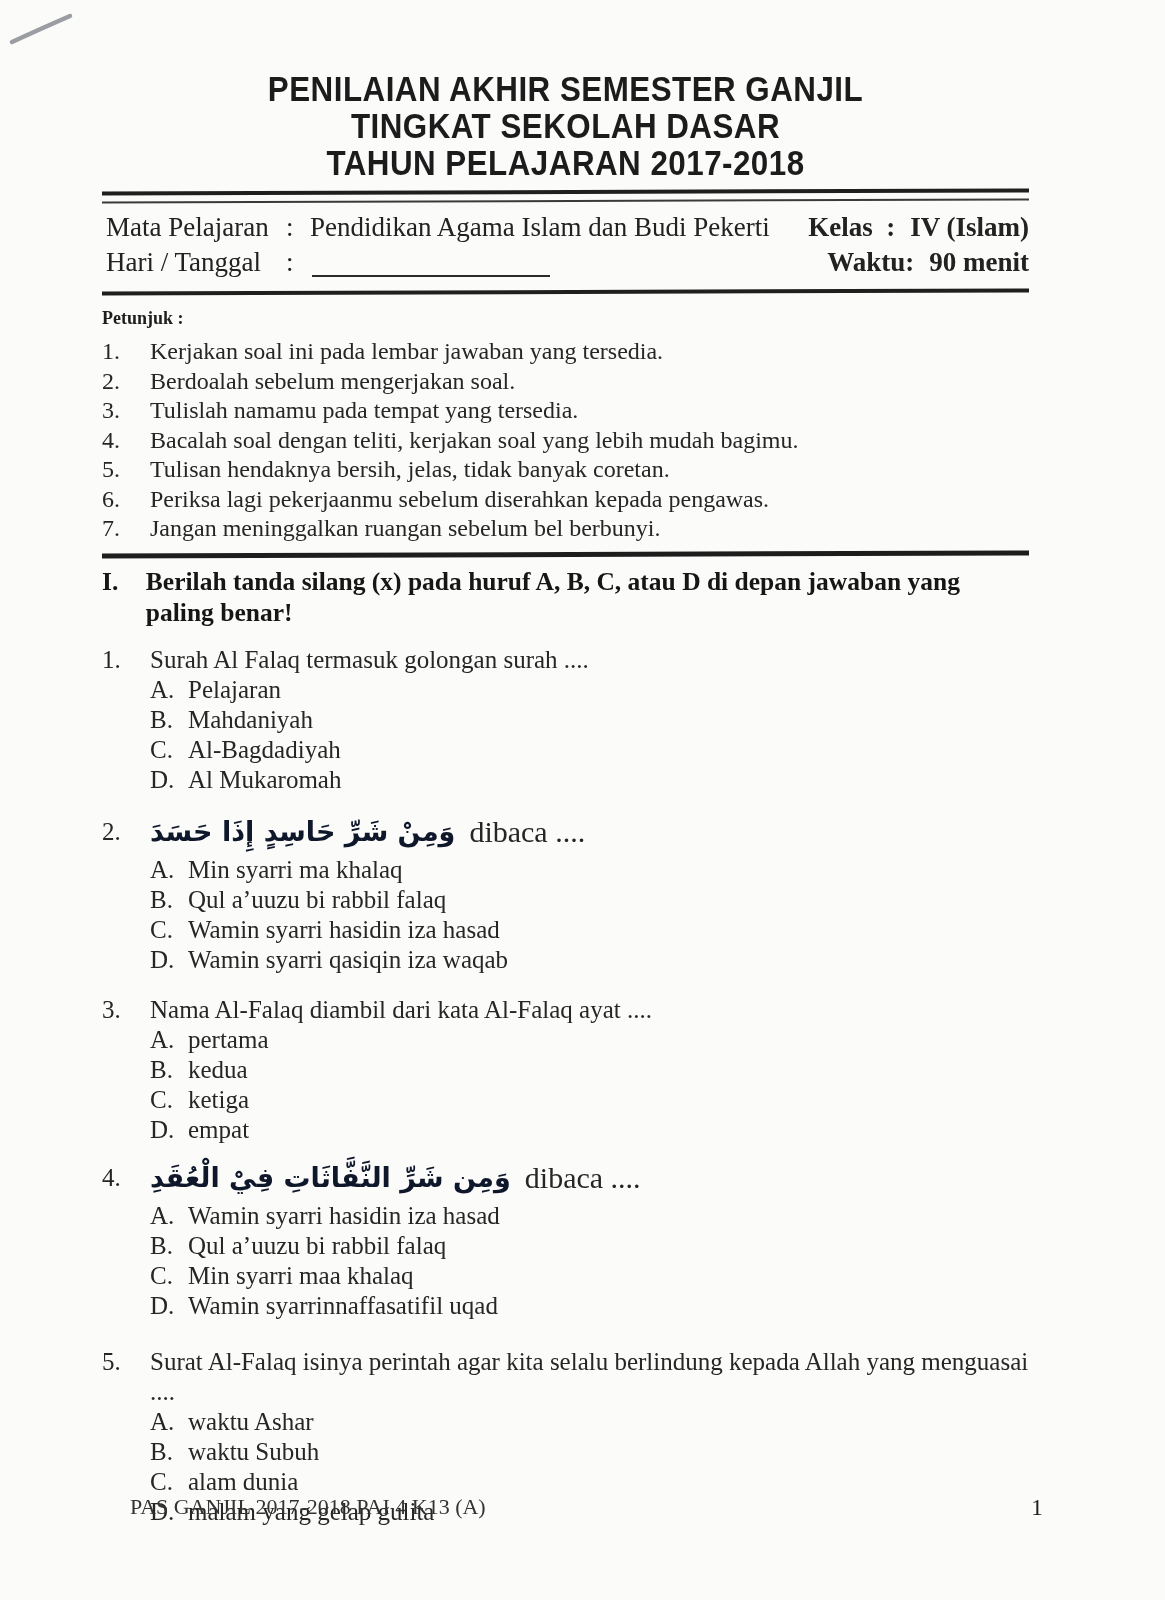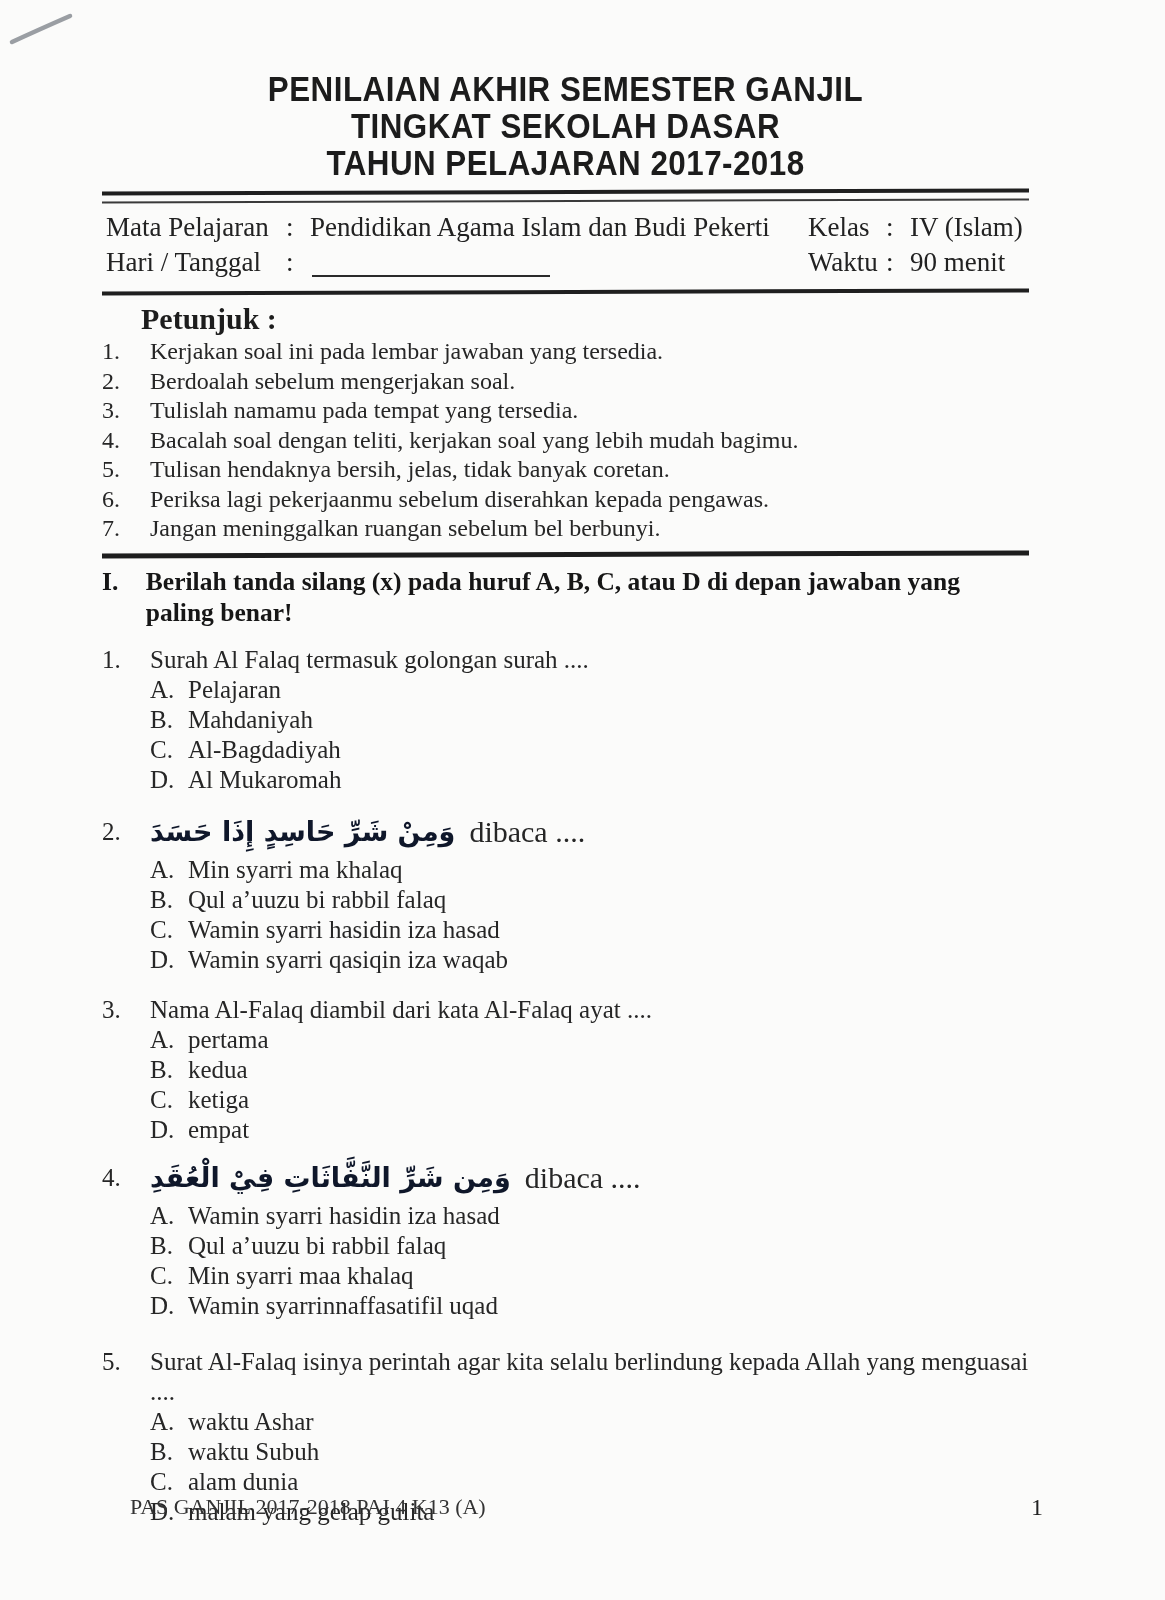--- a/index.html
+++ b/index.html
@@ -29,35 +29,35 @@
   }
 
   
   .rule-thick { height:4px; background:#1f1f1f; transform:rotate(-0.2deg); }
   .rule-thin  { height:2px; background:#3a3a3a; transform:rotate(-0.2deg); }
   .rule-double-top { margin-top:9px; }
   .rule-double-bot { margin-top:6px; }
 
   
   .info { padding:8px 0 10px 4px; font-size:27px; line-height:35px; color:#222; }
-  .info-row { display:flex; }
+  .info-row { display:flex;justify-content:space-between; }
   .info-left { display:flex; width:702px; }
   .info-label { width:180px; }
   .info-colon { width:24px; text-align:left; }
-  .info-right { display:flex; }
+  .info-right { display:flex;font-weight:bold; }
   .info-rlabel { width:78px; }
   .blank-line {
     display:inline-block;
     width:238px; height:30px;
     border-bottom:2px solid #2a2a2a;
     margin-left:2px;
   }
 
   
-  .petunjuk-heading { margin-top:8px; font-size:30px; font-weight:700; color:#1d1d1d; line-height:33px;margin-left:39px; }
+  .petunjuk-heading { margin-top:8px; font-size:18px; font-weight:700; color:#1d1d1d; line-height:33px; }
   .petunjuk-list { margin-top:2px; font-size:24px; color:#262626; }
   .petunjuk-item { display:flex; line-height:29.5px; }
   .petunjuk-num { width:48px; }
   .petunjuk-text { flex:1; }
 
   .section-rule { margin-top:8px; height:5px; background:#1d1d1d; transform:rotate(-0.2deg); }
   .section-heading { display:flex; margin-top:9px; font-size:25.5px; font-weight:700; color:#161616; line-height:31px; }
   .section-numeral { width:48px; }
 
   

